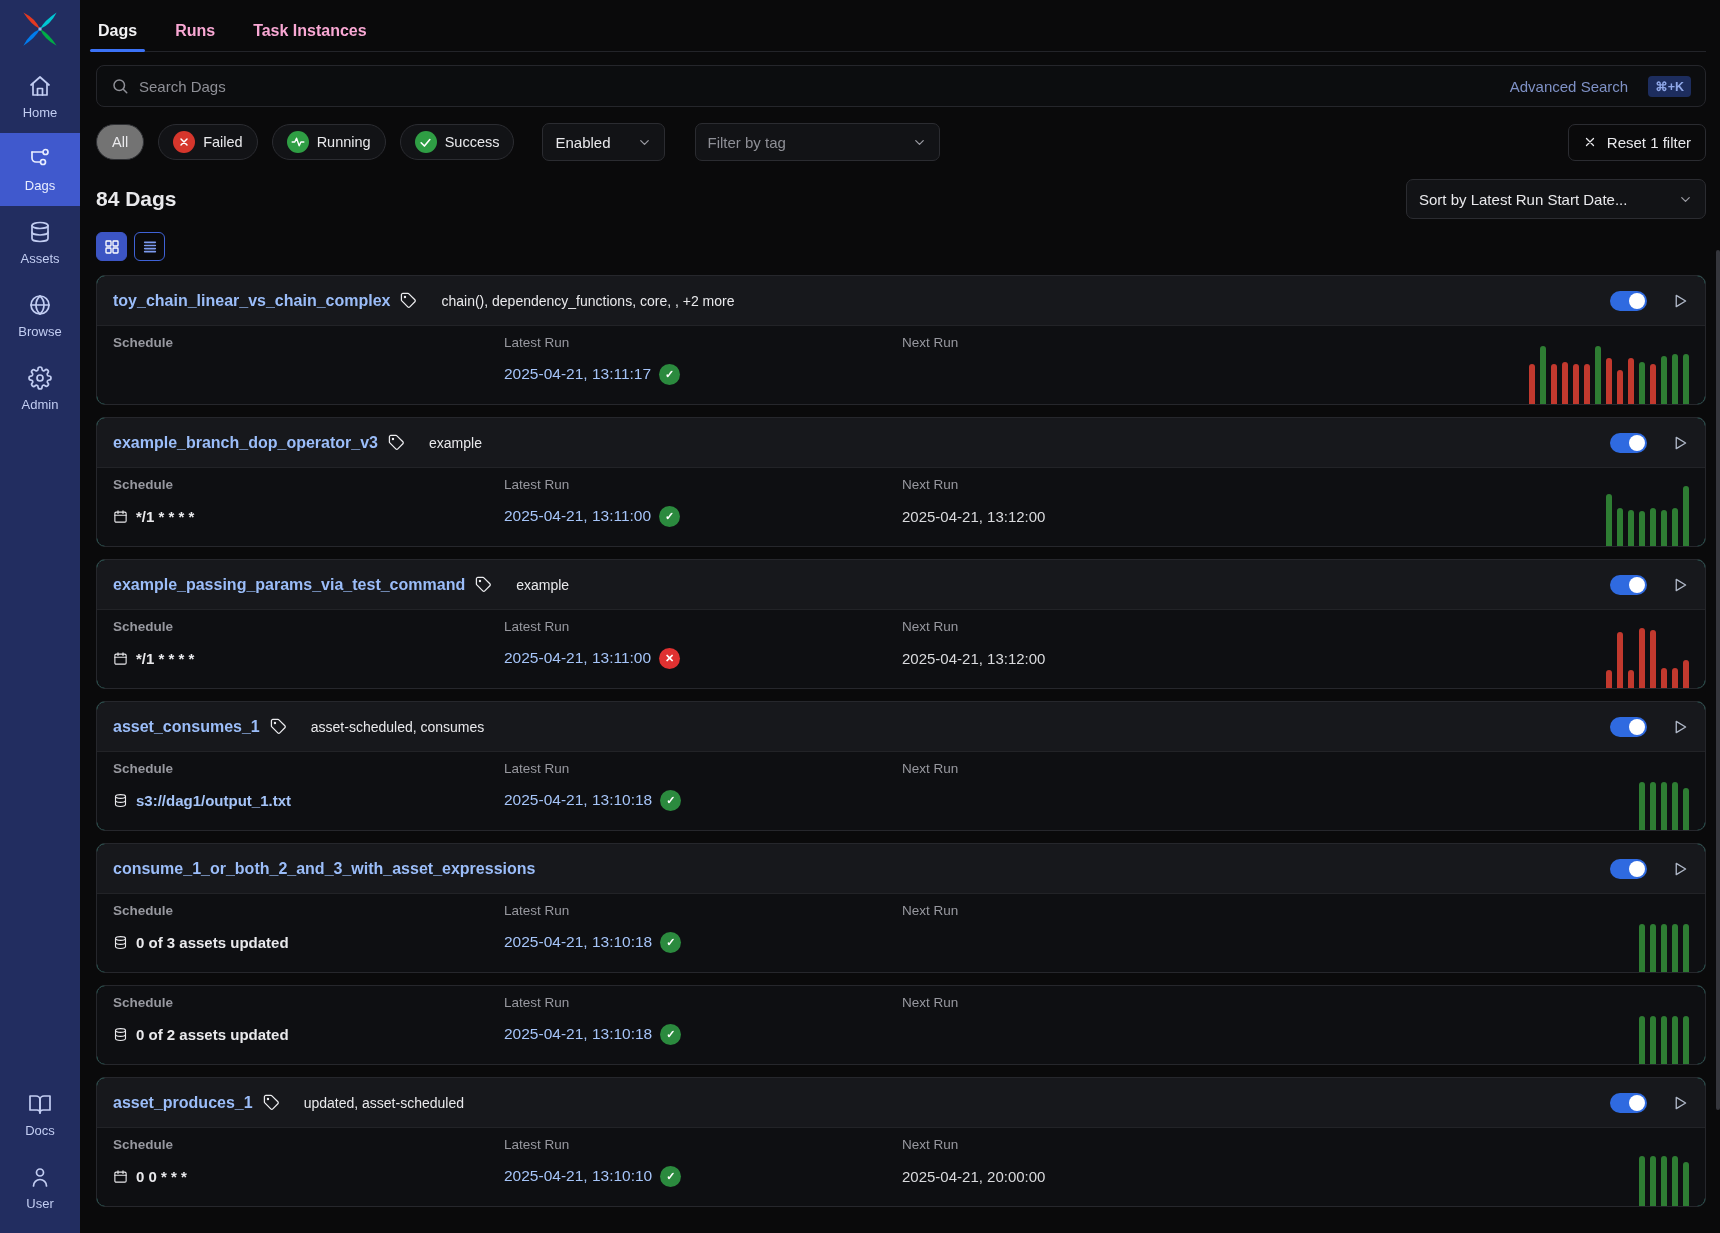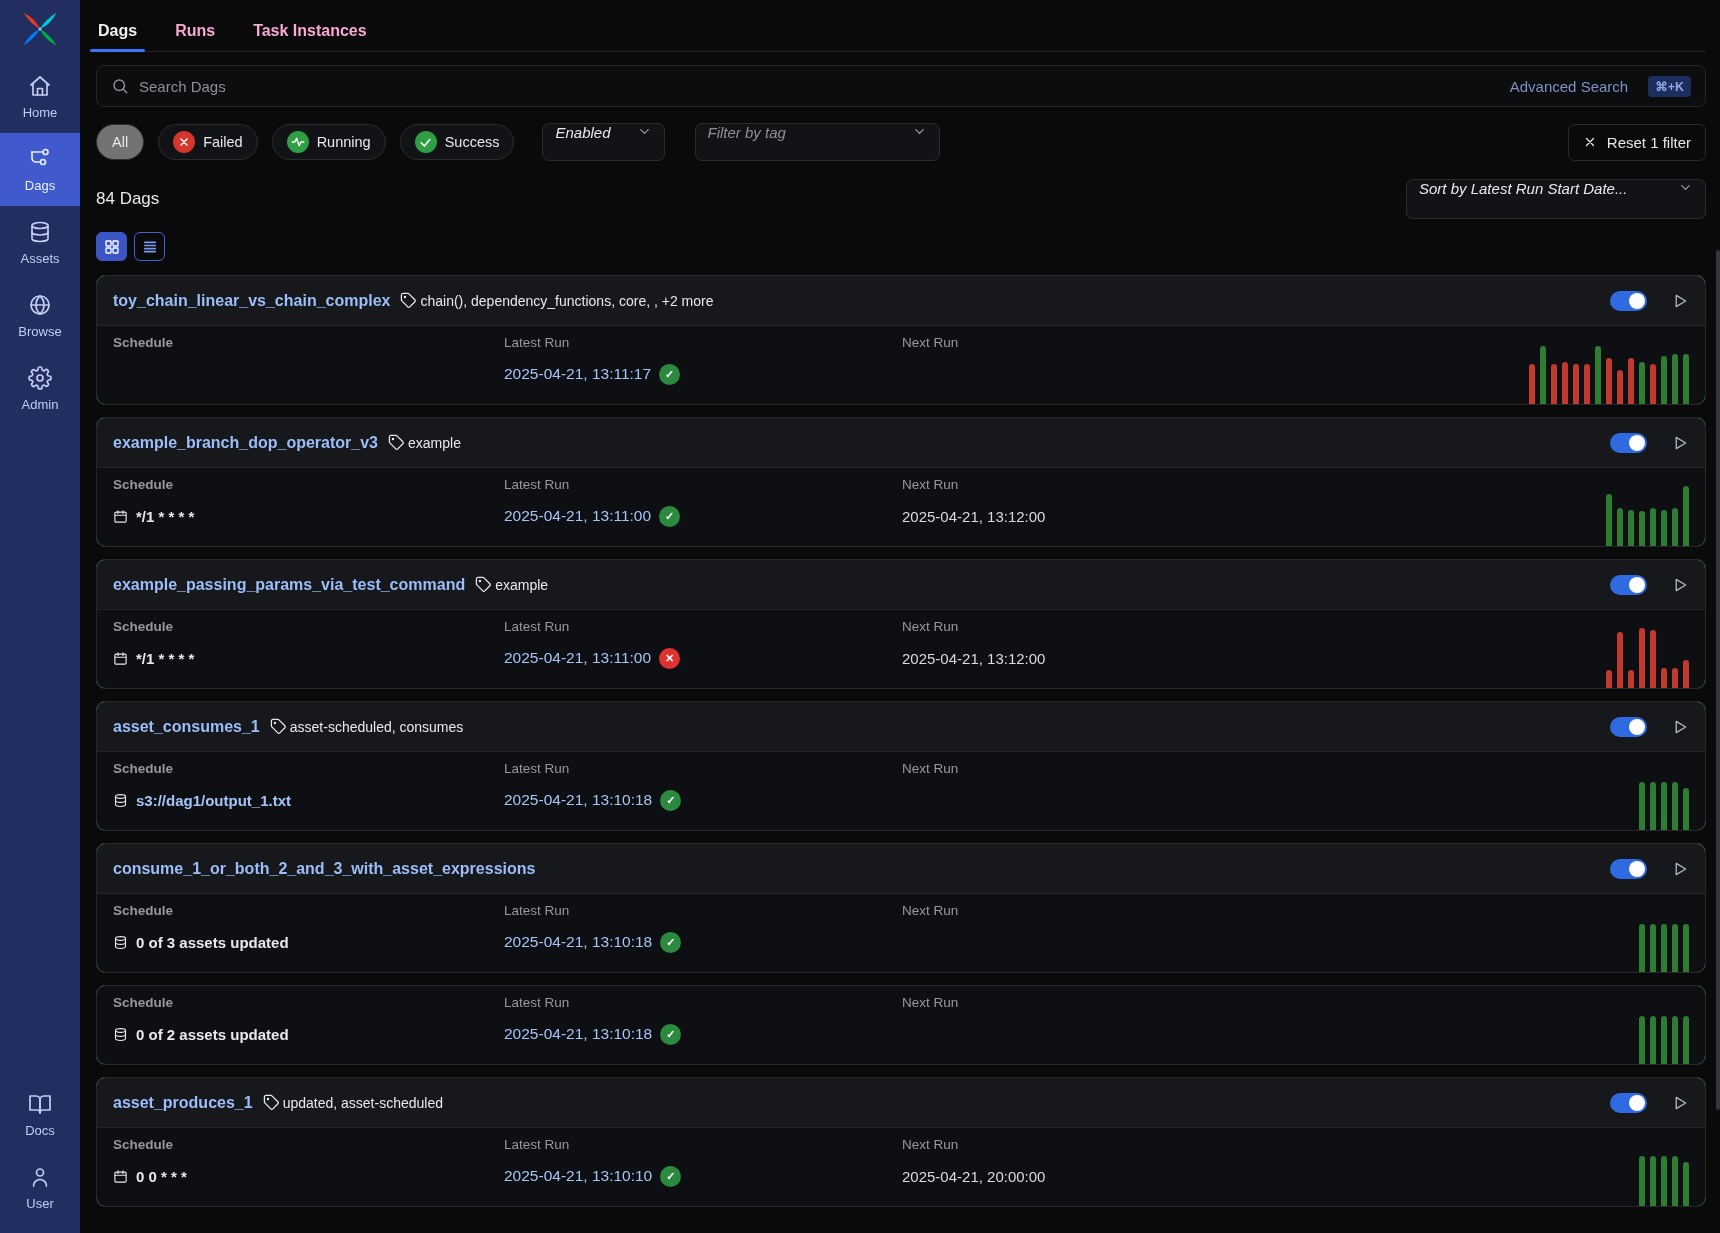--- a/index.html
+++ b/index.html
@@ -49,48 +49,48 @@
     height:36px; display:flex; align-items:center; gap:8px; padding:0 14px;
     border-radius:18px; border:1px solid #2b2c31; background:#121316;
     font-size:14.5px; color:#e9e9ec; cursor:pointer;
   }
   .chip.selected { background:#737373; border-color:#2f3034; padding:0 15px; }
   .stat-ic { width:22px; height:22px; border-radius:50%; display:flex; align-items:center; justify-content:center; }
   .stat-ic.red { background:#d6362c; }
   .stat-ic.green { background:#2f9e44; }
   .select {
     height:38px; border:1px solid #2b2c31; border-radius:7px; background:#121316;
-    display:flex; gap:26px; padding:0 12px; font-size:15px; cursor:pointer;font-style:italic;
+    display:flex; align-items:center; gap:26px; padding:0 12px; font-size:15px; cursor:pointer;
   }
   .select .chev { color:#9a9ba2; }
   .select.tag { width:245px; color:#8e8f96; justify-content:space-between; }
   .reset-btn {
     margin-left:auto; height:37px; border:1px solid #2b2c31; border-radius:7px;
     display:flex; align-items:center; gap:10px; padding:0 14px; font-size:15px;
     background:transparent; color:#e9e9ec; cursor:pointer;
   }
 
   .heading-row { display:flex; align-items:center; margin-top:18px; }
-  .dag-count { font-size:17px; font-weight:400;text-align:right; }
+  .dag-count { font-size:21px; font-weight:700;text-align:right; }
   .sort-select { margin-left:auto; width:300px; height:40px; justify-content:space-between; }
 
   .view-toggles { display:flex; gap:7px; margin-top:13px; }
   .vt-btn { width:31px; height:29px; border-radius:6px; display:flex; align-items:center; justify-content:center; cursor:pointer; }
   .vt-btn.grid { background:#3c55c4; border:1px solid #3c55c4; color:#fff; }
   .vt-btn.list { background:transparent; border:1px solid #3f62d6; color:#7d9bf0; }
 
   
   .cards { margin-top:14px; display:flex; flex-direction:column; gap:12px; }
   .card { border:1px solid #26272c; border-radius:9px; overflow:hidden; background:#5eead4; }
   .card-header {
     height:50px; background:#17181c; border-bottom:1px solid #222327;
     display:flex; align-items:center; padding:0 16px; gap:10px;
   }
   .dag-title { font-size:16px; font-weight:700; color:#9bbdf9; cursor:pointer; }
-  .tags-wrap { display:flex; align-items:center; gap:3px; color:#e9e9ec; }
+  .tags-wrap { display:flex; align-items:center; gap:24px; color:#e9e9ec; }
   .tags-text { font-size:14px; }
   .hdr-spacer { flex:1; }
   .toggle { width:37px; height:20px; border-radius:10px; background:#2f6ae0; position:relative; cursor:pointer; }
   .toggle .knob { position:absolute; right:2px; top:2px; width:16px; height:16px; border-radius:50%; background:#fff; }
   .play-btn { margin-left:14px; color:#aeb6c6; cursor:pointer; display:flex; }
 
   .card-body { height:78px; position:relative; background:#0e0f12; }
   .col { position:absolute; top:9px; }
   .col.c1 { left:16px;font-weight:bold; } .col.c2 { left:407px; } .col.c3 { left:805px; }
   .col-label { font-size:13.5px; color:#97989f; }

